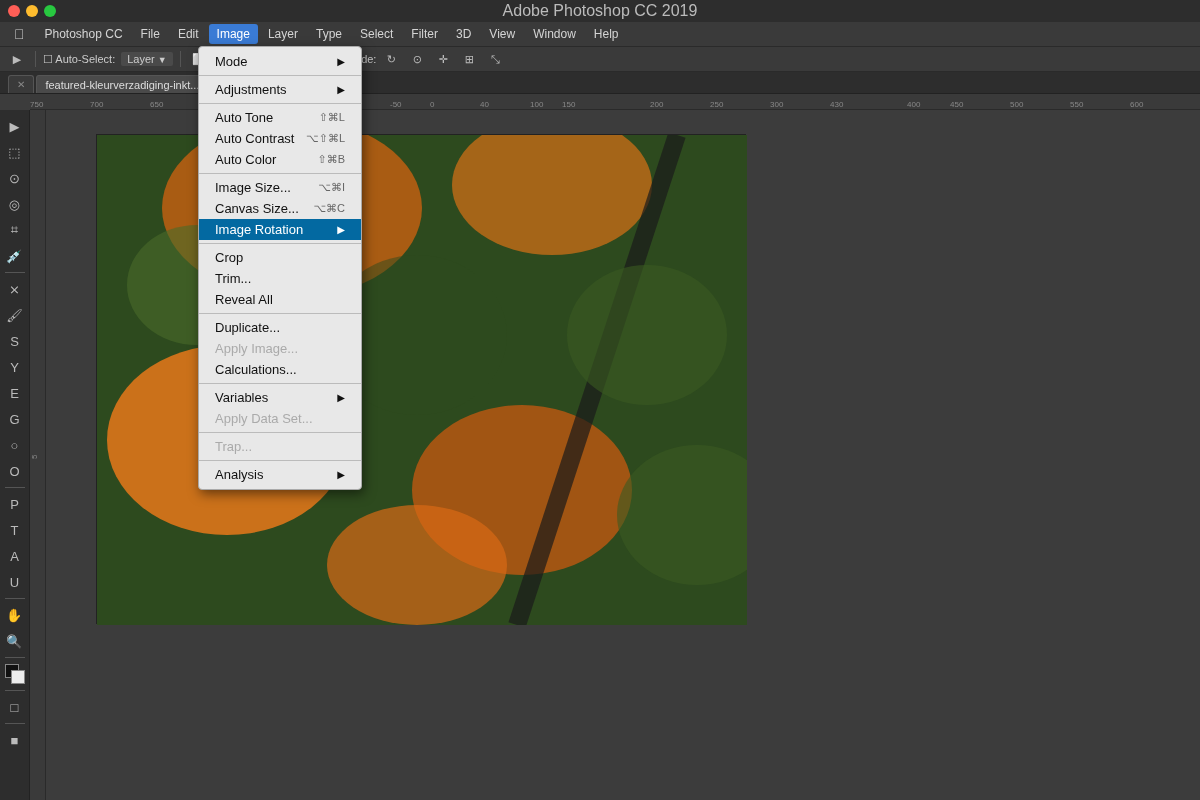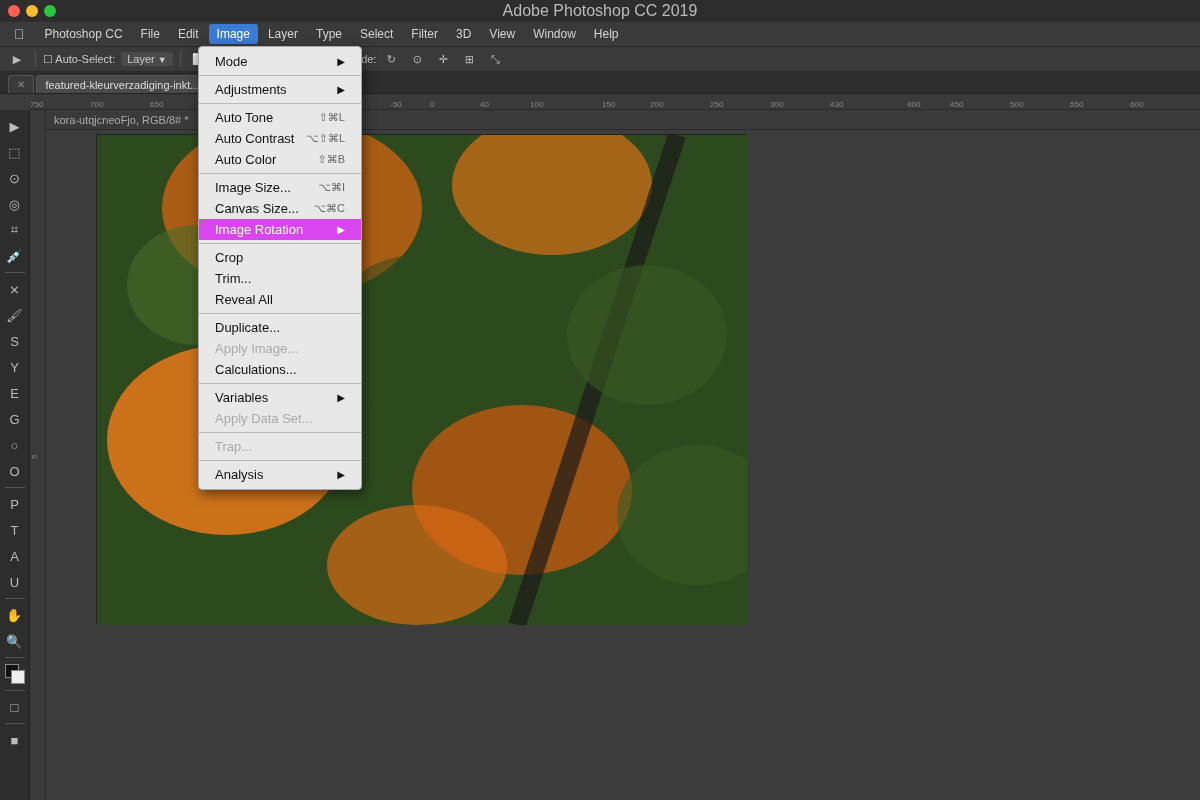--- a/index.html
+++ b/index.html
@@ -207,21 +207,21 @@
     .dd-item {
       display: flex;
       align-items: center;
       justify-content: space-between;
       padding: 3px 16px 3px 16px;
       cursor: pointer;
       white-space: nowrap;
       color: #111;
     }
     .dd-item.disabled { color: #aaa; cursor: default; }
-    .dd-item.highlighted { background: #d946ef; color: white; }
+    .dd-item.highlighted { background: #0369a1; color: white; }
     .dd-sep { height: 1px; background: #bbb; margin: 3px 0; }
     .dd-shortcut { font-size: 11px; color: #666; margin-left: 8px; }
     .dd-arrow { font-size: 10px; }
     .dd-item.has-sub { }
   </style>
 </head>
 <body>
 
 <div id="title-bar">
   <div id="window-controls">
@@ -284,21 +284,21 @@
     <span style="position:absolute;left:0px;">750</span>
     <span style="position:absolute;left:60px;">700</span>
     <span style="position:absolute;left:120px;">650</span>
     <span style="position:absolute;left:180px;">600</span>
     <span style="position:absolute;left:240px;">550</span>
     <span style="position:absolute;left:300px;">500</span>
     <span style="position:absolute;left:360px;">-50</span>
     <span style="position:absolute;left:400px;">0</span>
     <span style="position:absolute;left:450px;">40</span>
     <span style="position:absolute;left:500px;">100</span>
-    <span style="position:absolute;left:572px;">150</span>
+    <span style="position:absolute;left:532px;">150</span>
     <span style="position:absolute;left:620px;">200</span>
     <span style="position:absolute;left:680px;">250</span>
     <span style="position:absolute;left:740px;">300</span>
     <span style="position:absolute;left:800px;">430</span>
     <span style="position:absolute;left:860px;margin-left:17px;">400</span>
     <span style="position:absolute;left:920px;">450</span>
     <span style="position:absolute;left:980px;">500</span>
     <span style="position:absolute;left:1040px;">550</span>
     <span style="position:absolute;left:1100px;">600</span>
   </div>
@@ -343,23 +343,20 @@
 
   <div id="canvas-area">
     <div id="ruler-v" style="font-size:8px;color:#888;padding-top:4px;overflow:hidden;">
       <div style="writing-mode:vertical-rl;text-orientation:mixed;transform:rotate(180deg);height:100%;display:flex;flex-direction:column;gap:30px;align-items:center;padding:4px 0;">
         <span>5</span>
 
       </div>
     </div>
     <div id="canvas-content">
 
-      <div style="position:absolute;top:0;left:0;right:0;height:20px;background:#3a3a3a;border-bottom:1px solid #2a2a2a;display:flex;align-items:center;padding:0 8px;font-size:11px;color:#aaa;">
-        <span>kora-utqjcneoFjo, RGB/8# *</span>
-      </div>
       <div id="canvas-image" style="top:24px;">
 
         <svg width="650" height="490" xmlns="http://www.w3.org/2000/svg" style="position:absolute;inset:0;">
           <defs>
             <radialGradient id="g1" cx="30%" cy="15%" r="25%">
                 <stop offset="0%" stop-color="#c85a10"></stop>
                 <stop offset="100%" stop-color="transparent"></stop>
               </radialGradient>
             <radialGradient id="g2" cx="70%" cy="10%" r="20%">
                 <stop offset="0%" stop-color="#d96a15"></stop>

